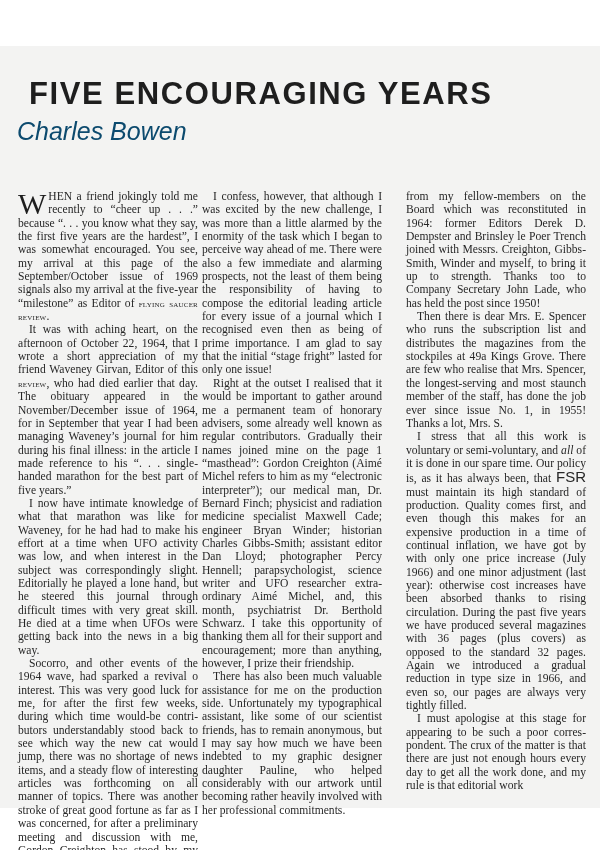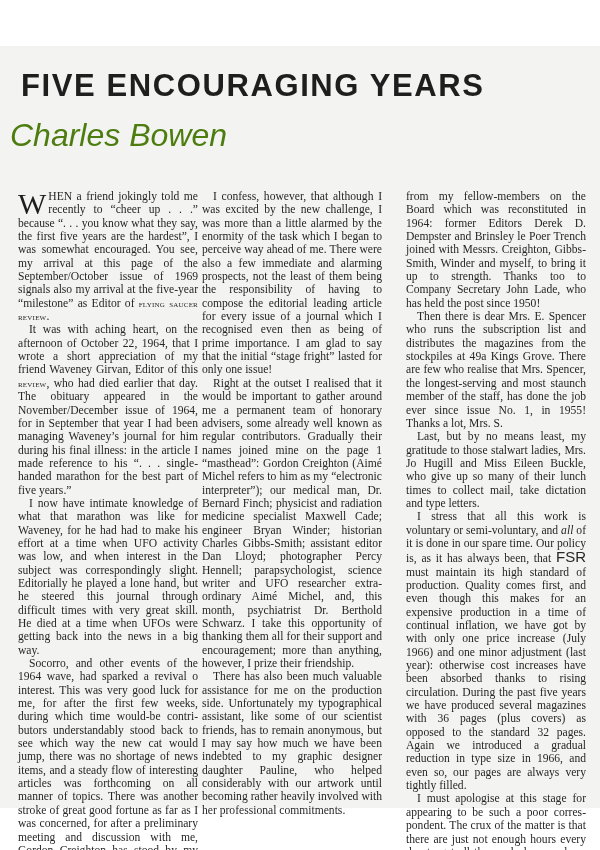--- a/index.html
+++ b/index.html
@@ -4,28 +4,28 @@
 <style>
   html, body { margin: 0; padding: 0; }
   body {
     width: 600px; height: 850px; background: #ffffff; position: relative; overflow: hidden;
   }
   .page {
     position: absolute; left: 0; top: 46px; width: 600px; height: 762px;
     background: #f3f3f2;
   }
   .title {
-    position: absolute; left: 17px; top: 64px; margin: 4px;
+    position: absolute; left: 17px; top: 64px; margin: 12px;
     font-family: "Liberation Sans", sans-serif; font-weight: bold;
     font-size: 31px; letter-spacing: 1.6px; color: #1e1e1e; white-space: nowrap;
   }
   .byline {
-    position: absolute; left: 10px; top: 117px; margin: 0;
+    position: absolute; left: 17px; top: 117px; margin: 0;
     font-family: "Liberation Sans", sans-serif; font-style: italic;
-    font-size: 32px; color: #4d7c0f; white-space: nowrap; font-weight: normal;
+    font-size: 25px; color: #0c4a6e; white-space: nowrap; font-weight: normal;
   }
   .col {
     position: absolute; top: 190px; width: 180px;
     font-family: "Liberation Serif", serif; font-size: 11.6px; line-height: 13.35px;
     color: #262626; text-align: justify; hyphens: manual;
   }
   .col.c1 { left: 18px; }
   .col.c2 { left: 202px; }
   .col.c3 { left: 406px; }
   .col p { margin: 0; text-indent: 11px; }
@@ -54,16 +54,15 @@
     <p><span>Socorro, and other events of the 1964 wave, had sparked a revival o interest. This was very good luck for me, for after the first few weeks, during which time would-be contri­butors understandably stood back to see which way the new cat would jump, there was no shortage of news items, and a steady flow of interest­ing articles was forthcoming on all manner of topics. There was another stroke of great good fortune as far as I was concerned, for after a preliminary meeting and discussion with me, Gordon Creigh­ton has stood by my side ever since, a veritable tower of strength.</span></p>
   </div>
 <div class="col c2">
     <p><span>I confess, however, that although I was excited by the new challenge, I was more than a little alarmed by the enormity of the task which I began to perceive way ahead of me. There were also a few immediate and alarming prospects, not the least of them being the responsibi­lity of having to compose the editorial leading article for every issue of a journal which I recognised even then as being of prime impor­tance. I am glad to say that the initial “stage fright” lasted for only one issue!</span></p>
     <p><span>Right at the outset I realised that it would be important to gather around me a permanent team of honorary advisers, some already well known as regular contributors. Gradually their names joined mine on the page 1 “masthead”: Gordon Creighton (Aimé Michel refers to him as my “electronic interpreter”); our medical man, Dr. Bernard Finch; physicist and radiation medicine specialist Maxwell Cade; engineer Bryan Winder; historian Charles Gibbs-Smith; assistant edi­tor Dan Lloyd; photographer Percy Hennell; parapsychologist, science writer and UFO researcher extra­ordinary Aimé Michel, and, this month, psychiatrist Dr. Berthold Schwarz. I take this opportunity of thanking them all for their support and encouragement; more than anything, however, I prize their friendship.</span></p>
     <p><span>There has also been much valuable assistance for me on the production side. Unfortunately my typographical assistant, like some of our scientist friends, has to remain anonymous, but I may say how much we have been indebted to my graphic designer daughter Pauline, who helped considerably with our artwork until becoming rather heavily involved with her professional commitments.</span></p>
   </div>
 <div class="col c3">
     <p class="cont"><span>from my fellow-members on the Board which was reconstituted in 1964: former Editors Derek D. Dempster and Brinsley le Poer Trench joined with Messrs. Creigh­ton, Gibbs-Smith, Winder and myself, to bring it up to strength. Thanks too to Company Secretary John Lade, who has held the post since 1950!</span></p>
     <p><span>Then there is dear Mrs. E. Spencer who runs the subscription list and distributes the magazines from the stockpiles at 49a Kings Grove. There are few who realise that Mrs. Spencer, the longest-serving and most staunch member of the staff, has done the job ever since issue No. 1, in 1955! Thanks a lot, Mrs. S.</span></p>
-    <p><span>Last, but by no means least, my gratitude to those stalwart ladies, Mrs. Jo Hugill and Miss Eileen Buckle, who give up so many of their lunch times to collect mail, take dictation and type letters.</span></p>
     <p><span>I stress that all this work is voluntary or semi-voluntary, and </span><em>all</em><span> of it is done in our spare time. Our policy is, as it has always been, that </span><span class="fsr">FSR</span><span> must maintain its high standard of production. Quality comes first, and even though this makes for an expensive production in a time of continual inflation, we have got by with only one price increase (July 1966) and one minor adjustment (last year): otherwise cost increases have been absorbed thanks to rising circulation. During the past five years we have produced several magazines with 36 pages (plus covers) as opposed to the standard 32 pages. Again we intro­duced a gradual reduction in type size in 1966, and even so, our pages are always very tightly filled.</span></p>
     <p><span>I must apologise at this stage for appearing to be such a poor corres­pondent. The crux of the matter is that there are just not enough hours every day to get all the work done, and my rule is that editorial work</span></p>
   </div>
 
 </body></html>

